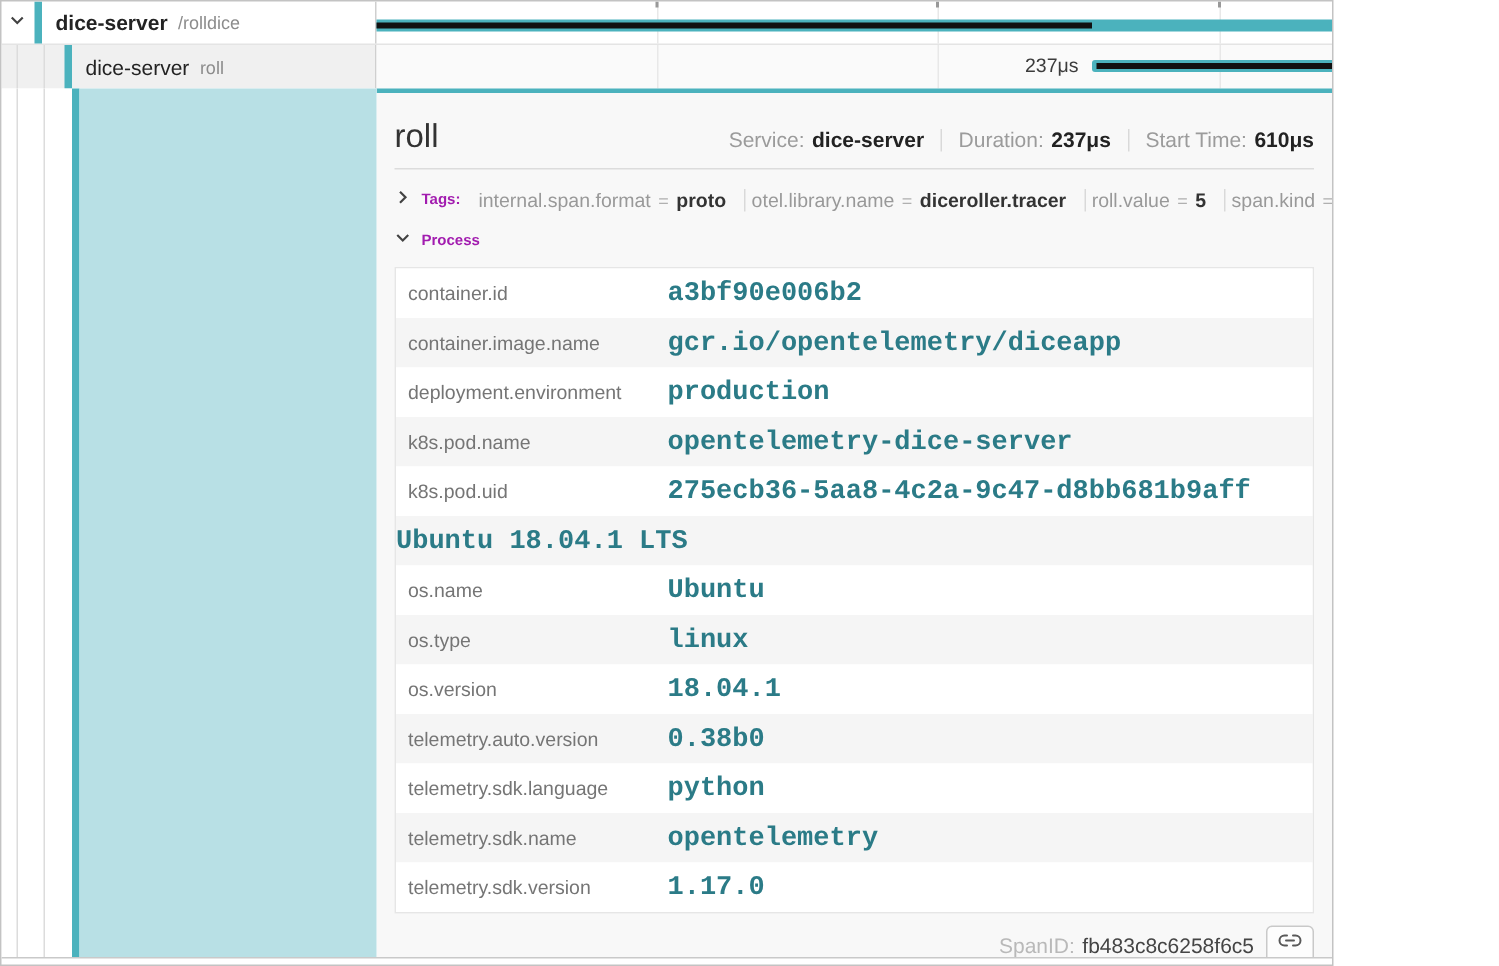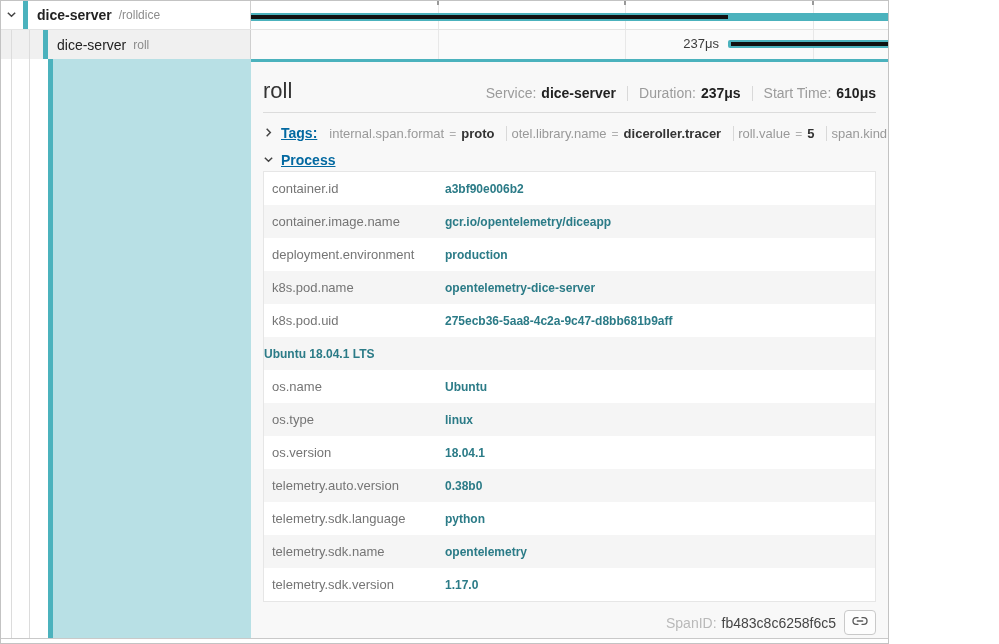--- a/index.html
+++ b/index.html
@@ -52,33 +52,33 @@
   .panel-header { display:flex; align-items:baseline; padding-top:16px; padding-bottom:8px; border-bottom:1px solid #dcdcdc; }
   .panel-title { font-size:22px; font-weight:500; color:#333; line-height:26px; }
   .hdr-meta { margin-left:auto; display:flex; align-items:baseline; font-size:14px; white-space:nowrap; }
   .hdr-label { color:#9b9b9b; margin-right:5px; }
   .hdr-value { color:#222; font-weight:700; }
   .hdr-div { align-self:center; width:1px; height:15px; background:#d9d9d9; margin:0 11px; }
 
   .acc-row { display:flex; align-items:center; cursor:pointer; }
   .tags-row { margin-top:8px; height:24px; }
   .proc-row { margin-top:4px; height:22px; }
-  .acc-label { font-size:14px; font-weight:700; color:#0369a1; margin-left:7px;text-decoration:underline; }
+  .acc-label { font-size:10px; font-weight:700; color:#a21caf; margin-left:7px; }
   .tag-items { display:flex; align-items:center; margin-left:12px; font-size:13px; white-space:nowrap; }
   .tag-item { display:flex; align-items:baseline; }
   .tag-item + .tag-item { border-left:1px solid #d9d9d9; margin-left:12px; padding-left:4px; }
   .tag-key { color:#999; }
   .tag-eq { color:#b0b0b0; margin:0 5px; font-size:12px; }
   .tag-val { color:#333; font-weight:600; }
 
-  .kv-table { border:1px solid #e6e6e6; background:#fff; }
+  .kv-table { margin-top:7px; border:1px solid #e6e6e6; background:#fff; }
   .kv-row { display:flex; height:33px; align-items:center; background:#fff; }
   .kv-row.alt { background:#f5f5f5; }
   .kv-key { width:181px; flex:0 0 181px; padding-left:8px; font-size:13px; color:#757575; }
-  .kv-val { flex:1; font-family:Liberation Sans, sans-serif; font-size:12px; font-weight:700; color:var(--value-teal,#2b7b87); }
+  .kv-val { flex:1; font-family:Liberation Mono, monospace; font-size:18px; font-weight:700; color:var(--value-teal,#2b7b87); }
 
   .panel-footer { margin-top:8px; display:flex; justify-content:flex-end; align-items:center;text-align:right; }
   .spanid-label { font-size:14px; color:#b9b9b9; margin-right:5px; }
   .spanid-value { font-size:14px; color:#454545; }
   .link-btn { margin-left:8px; width:32px; height:25px; border:1px solid #c9c9c9; border-radius:4px; background:#fdfdfd; display:flex; align-items:center; justify-content:center; cursor:pointer; }
 </style>
 </head>
 <body>
 
 <div class="app">

